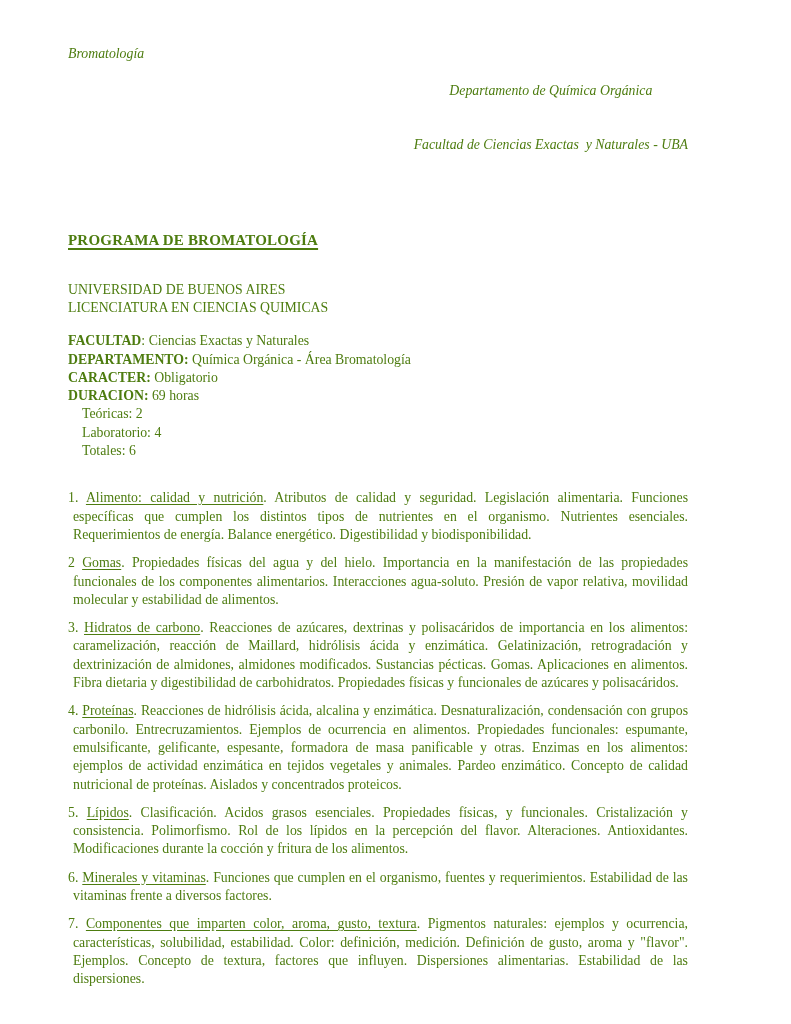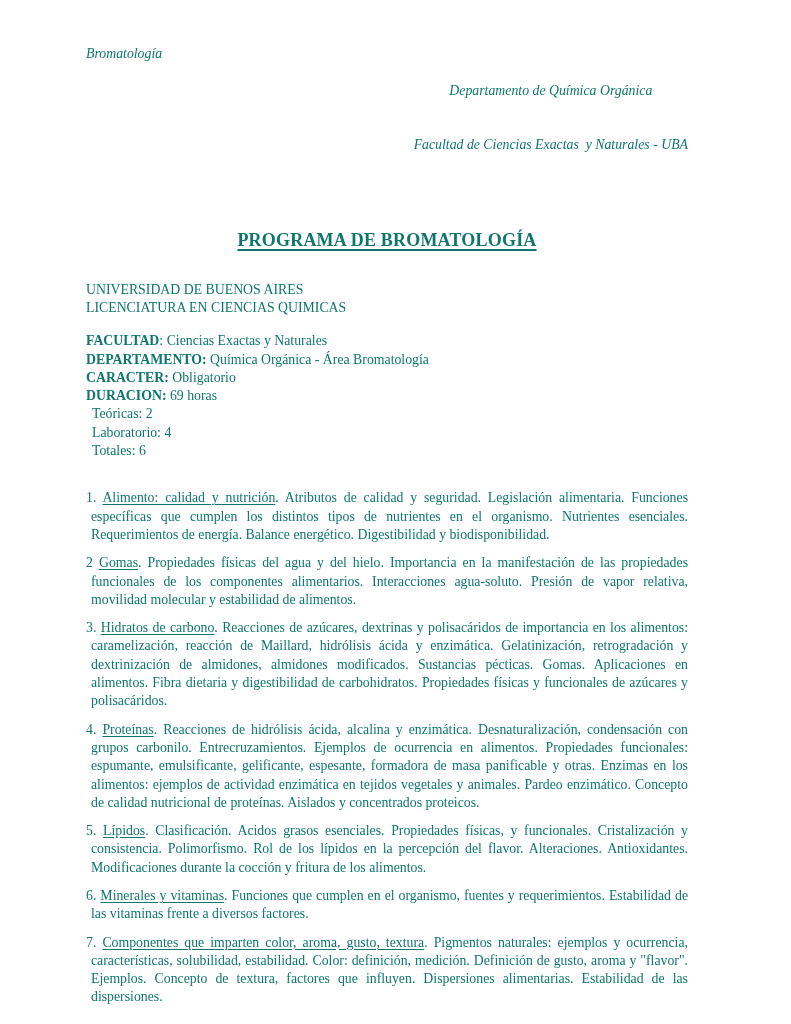--- a/index.html
+++ b/index.html
@@ -6,66 +6,66 @@
     margin: 0;
     padding: 0;
     background: #ffffff;
   }
   .page {
     position: relative;
     box-sizing: border-box;
     width: 791px;
     height: 1024px;
     background: #ffffff;
-    color: #0f766e;
+    color: #4d7c0f;
     font-family: "Liberation Serif", "DejaVu Serif", serif;
     font-size: 13.8px;
     line-height: 18.3px;
-    padding: 45px 103px 0 86px;
+    padding: 45px 103px 0 68px;
     overflow: hidden;
   }
 
   
   .doc-header {
     display: flex;
     justify-content: space-between;
     align-items: flex-start;
     font-style: italic;
   }
   .hdr-right {
     text-align: center;
     white-space: pre-wrap;
   }
 
   
   .doc-title {
     margin-top: 40px;
-    text-align: center;
+    text-align: left;
     font-weight: 700;
-    font-size: 18px;
+    font-size: 15px;
     letter-spacing: 0.2px;
   }
   .doc-title .u-title {
     text-decoration: underline;
     text-decoration-thickness: 1.5px;
     text-underline-offset: 3px;
   }
 
   
   .institution {
     margin-top: 31px;
     font-weight: 400;
   }
 
   
   .details { margin-top: 15px; }
   .detail-label { font-weight: 700; }
   .detail-value { white-space: pre-wrap; text-align: right; }
   .hours-row { display: flex; }
-  .hours-col { margin-left: 6px; }
+  .hours-col { margin-left: 14px; }
 
   
   .items { margin-top: 29px; }
   .item {
     text-align: justify;
     padding-left: 5px;
     text-indent: -5px;
     margin-bottom: 10px;
   }
   .item-title {

